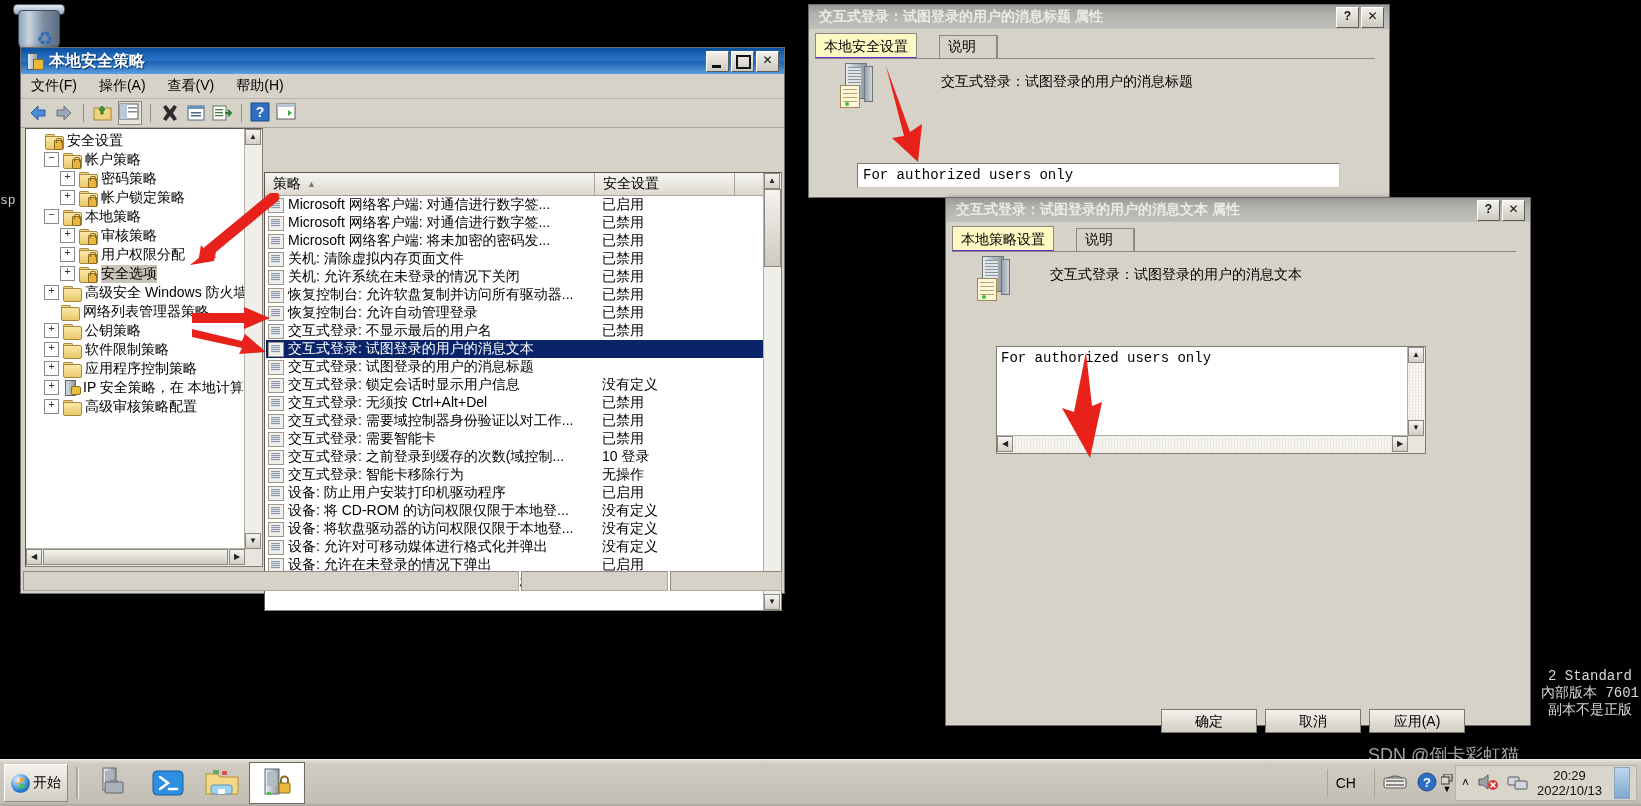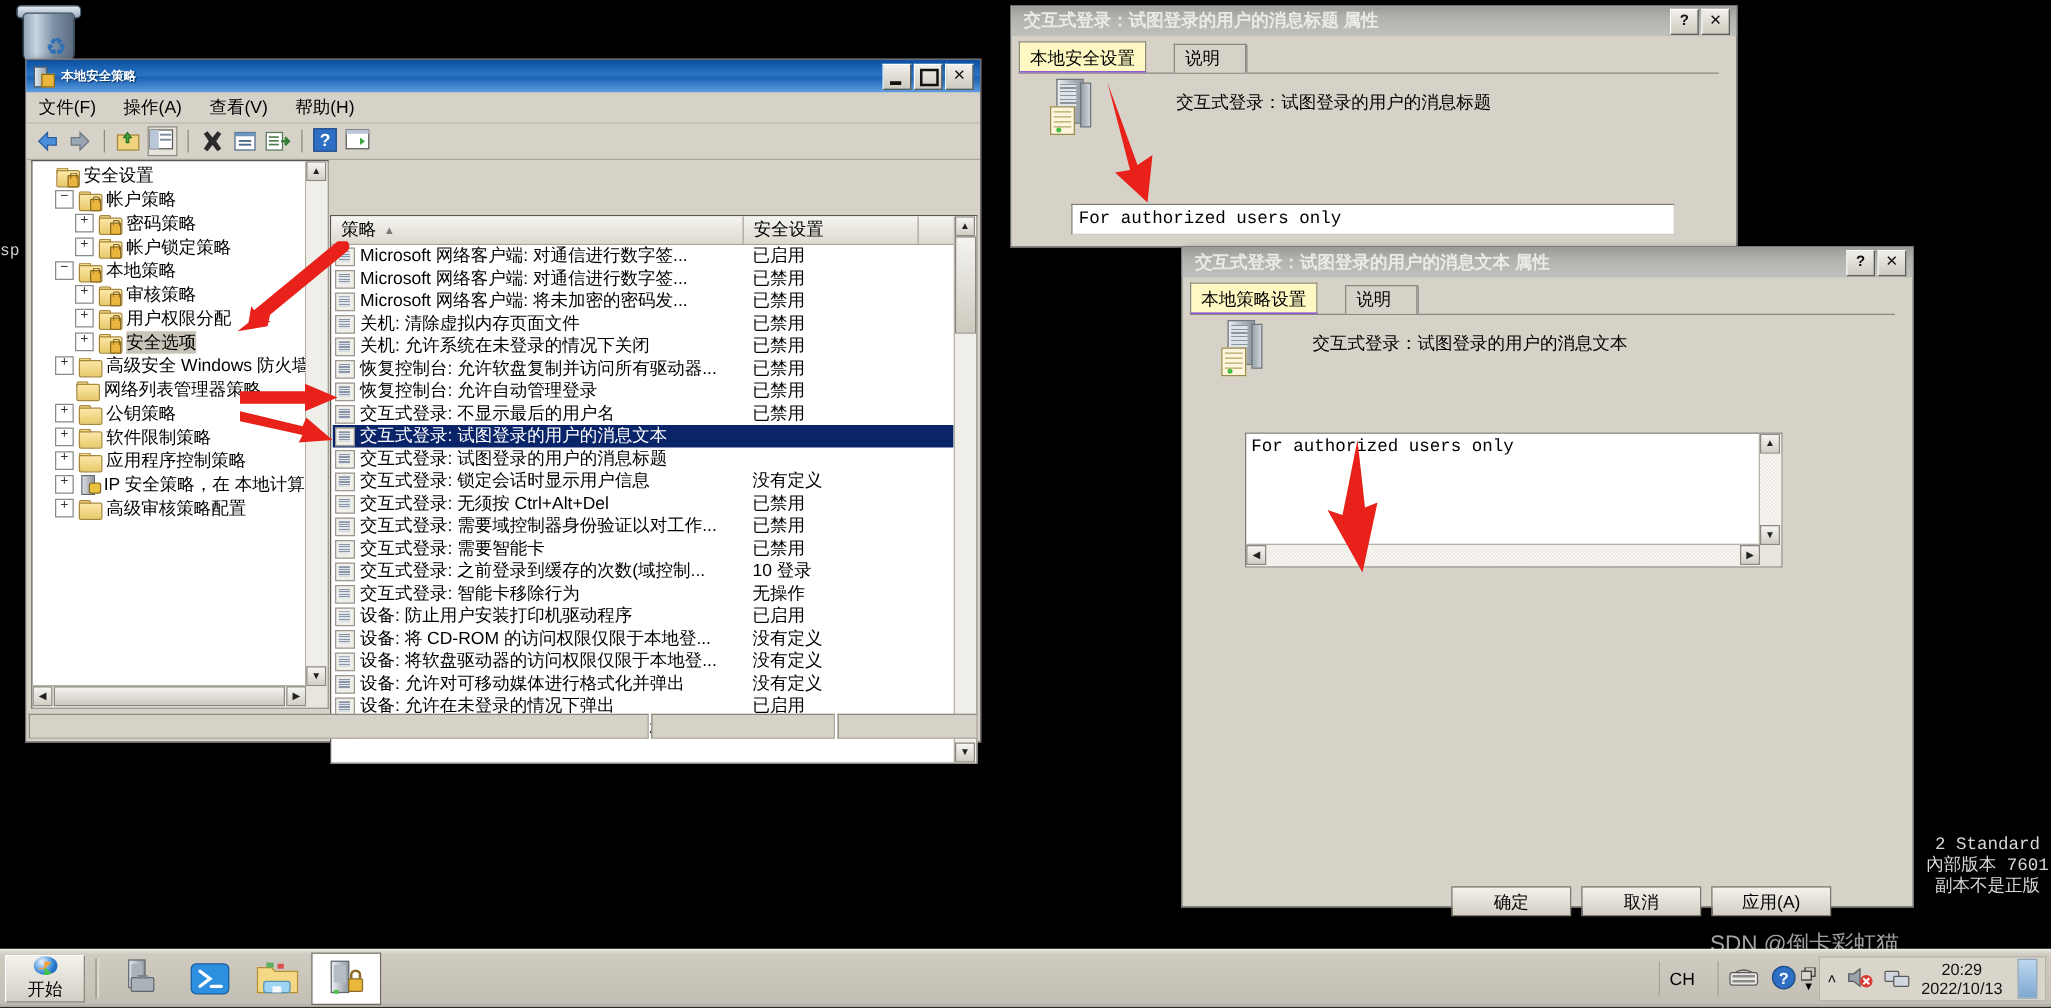--- a/index.html
+++ b/index.html
@@ -28,21 +28,21 @@
   
   .watermark{position:absolute;right:0px;top:668px;color:#d8d8d8;font-family:"Liberation Mono","DejaVu Sans Mono",monospace;
     font-size:14px;line-height:17px;text-align:center;padding-right:2px;}
 
   
   .win{position:absolute;background:#d6d2c8;border:1px solid #6e6e6e;
        box-shadow:2px 2px 6px rgba(0,0,0,.6);}
 
   .tbar-main{height:26px;background:linear-gradient(to bottom,#0b4f9e 0%,#2a74c6 45%,#1d63b4 55%,#5e9fe0 100%);
     display:flex;align-items:center;padding:0 2px;}
-  .tbar-main .t-title{color:#fff;font-weight:bold;font-size:10px;margin-left:6px;text-shadow:1px 1px 1px #03305f;}
+  .tbar-main .t-title{color:#fff;font-weight:bold;font-size:16px;margin-left:6px;text-shadow:1px 1px 1px #03305f;}
   .tbar-gray{height:24px;background:linear-gradient(to bottom,#9a9a96 0%,#b2b2ae 40%,#c0c0bc 100%);
     display:flex;align-items:center;padding:0 2px;}
   .tbar-gray .t-title{color:#eceae4;font-weight:bold;font-size:14px;margin-left:8px;}
 
   .tbtns{margin-left:auto;display:flex;gap:2px;padding-right:3px;}
   .tbtn{width:21px;height:19px;background:linear-gradient(to bottom,#f2f0ea,#cdcabf);
         border:1px solid #5c5c58;border-top-color:#fff;border-left-color:#fff;
         font-size:12px;line-height:17px;text-align:center;font-weight:bold;color:#111;}
   .tbtn.sq{position:relative;}
   .tbtn .g-min{position:absolute;left:5px;bottom:3px;width:9px;height:3px;background:#111;}
@@ -130,21 +130,21 @@
      font-family:"Liberation Mono","DejaVu Sans Mono",monospace;font-size:14px;}
 
   .dlgbtn{position:absolute;height:24px;background:linear-gradient(to bottom,#f3f1eb,#d3cfc5);
      border:1px solid #7d7970;font-size:14px;text-align:center;line-height:22px;box-sizing:border-box;}
 
   
   .taskbar{position:absolute;left:0;bottom:0;width:1641px;height:46px;
      background:linear-gradient(to bottom,#e3e0d8 0%,#cfcbc1 8%,#c3bfb4 92%,#a9a59b 100%);
      border-top:1px solid #f2f0ea;display:flex;align-items:center;}
   .startbtn{margin-left:4px;width:62px;height:36px;border:1px solid #8e8a80;border-top-color:#fff;border-left-color:#fff;
-     background:linear-gradient(to bottom,#f4f2ec,#d2cec4);display:flex;align-items:center;justify-content:center;gap:3px;font-size:14px;flex-direction:column;}
+     background:linear-gradient(to bottom,#f4f2ec,#d2cec4);display:flex;align-items:center;justify-content:center;gap:3px;font-size:14px;}
   .orb{width:19px;height:19px;border-radius:50%;background:radial-gradient(circle at 35% 30%,#eaf4ff,#2a7fd4 60%,#0f4f96);position:relative;}
   .orb:after{content:"";position:absolute;left:4px;top:4px;width:11px;height:11px;
      background:linear-gradient(135deg,#ff9f2e 0 48%,#46c546 48% 100%);clip-path:polygon(0 10%,45% 0,45% 45%,0 50%,0 60%,45% 55%,45% 100%,0 90%,55% 100%,100% 90%,55% 45%,100% 10%,55% 0);opacity:.95;}
   .tsep2{width:2px;height:32px;background:#aaa69c;border-right:1px solid #f3f1eb;margin:0 8px;}
   .tbitem{width:54px;height:40px;display:flex;align-items:center;justify-content:center;}
   .tbitem.active{background:#fff;border:1px solid #6e6a62;box-shadow:inset 0 0 0 1px #fbfaf7;}
   .tray{margin-left:auto;display:flex;align-items:center;height:40px;padding-right:4px;gap:0px;}
   .traysep{width:1px;height:28px;background:#a8a49a;margin:0 8px;}
   .traybox{background:#d9d5cb;border:1px solid #b7b3a9;height:34px;display:flex;align-items:center;padding:0 6px;gap:8px;position:relative;}
   .clock{font-size:13px;line-height:15px;text-align:center;color:#101010;}

